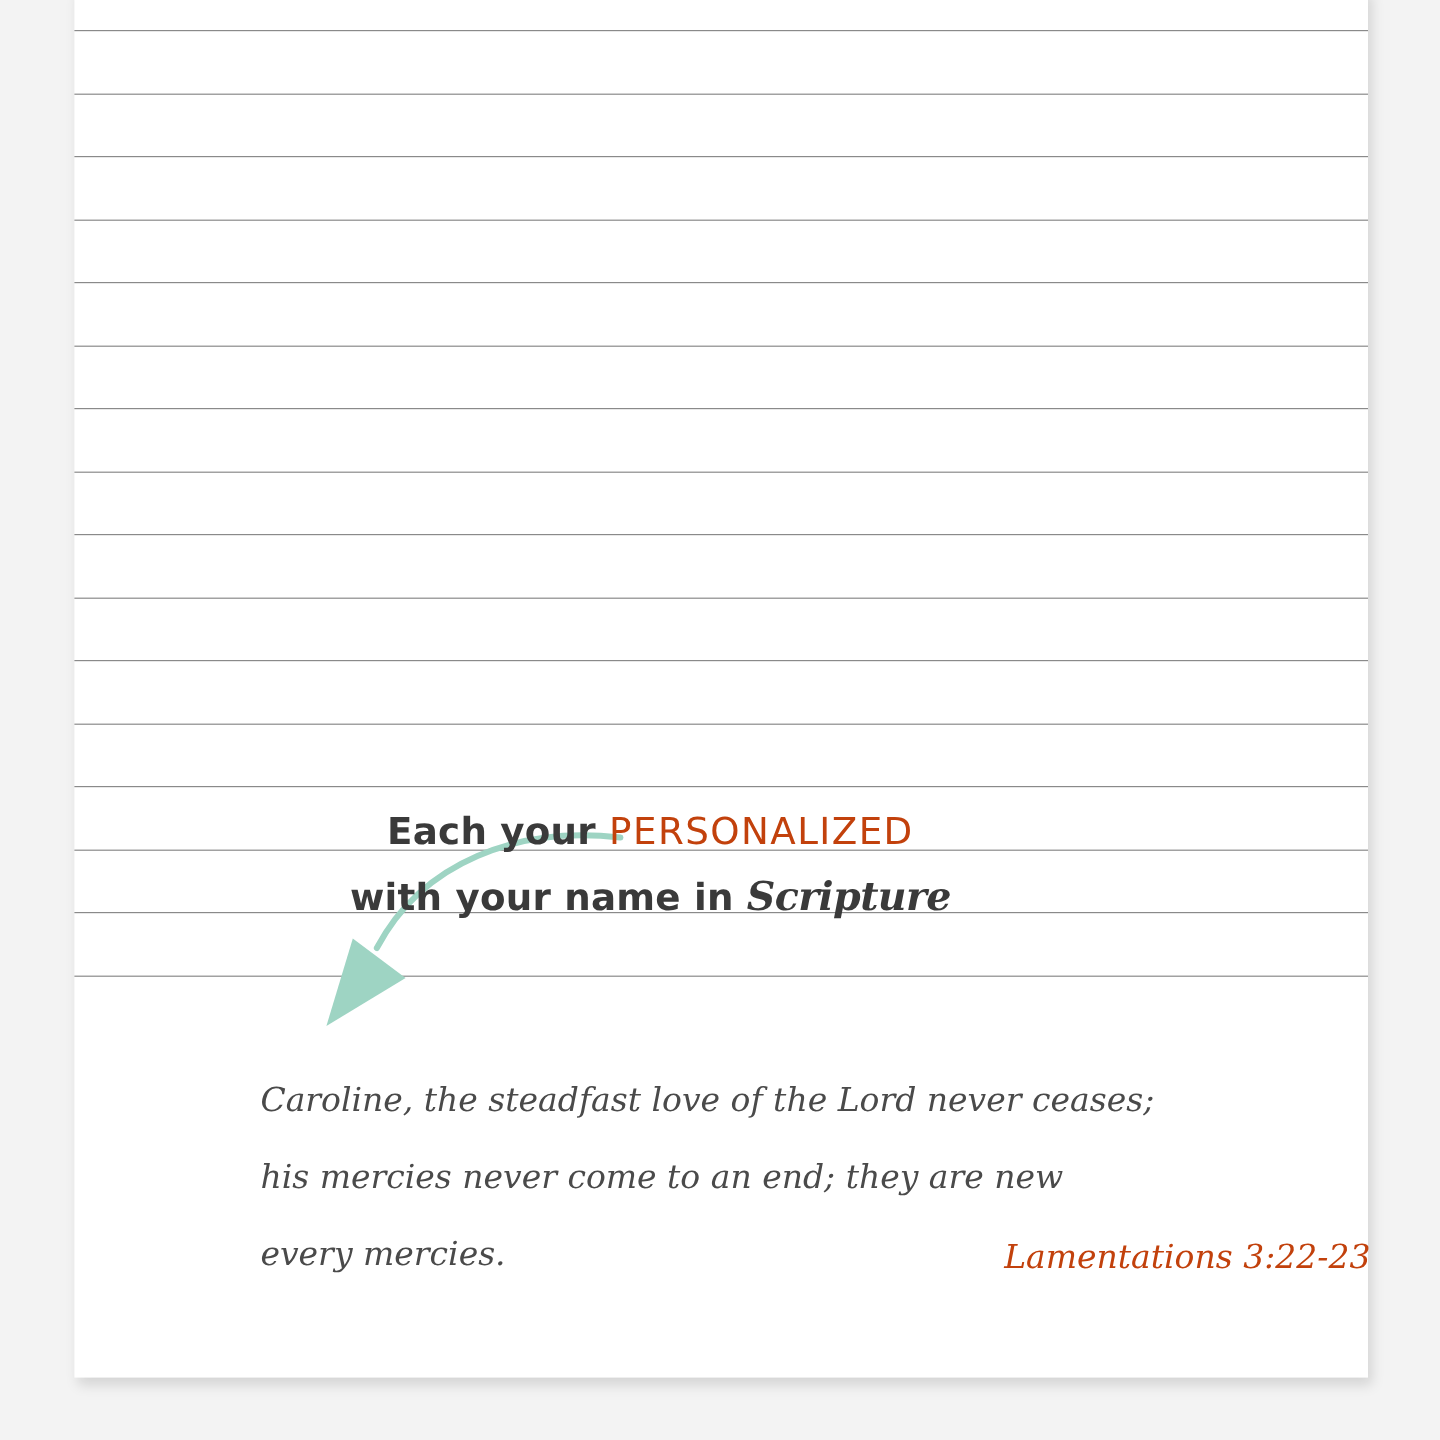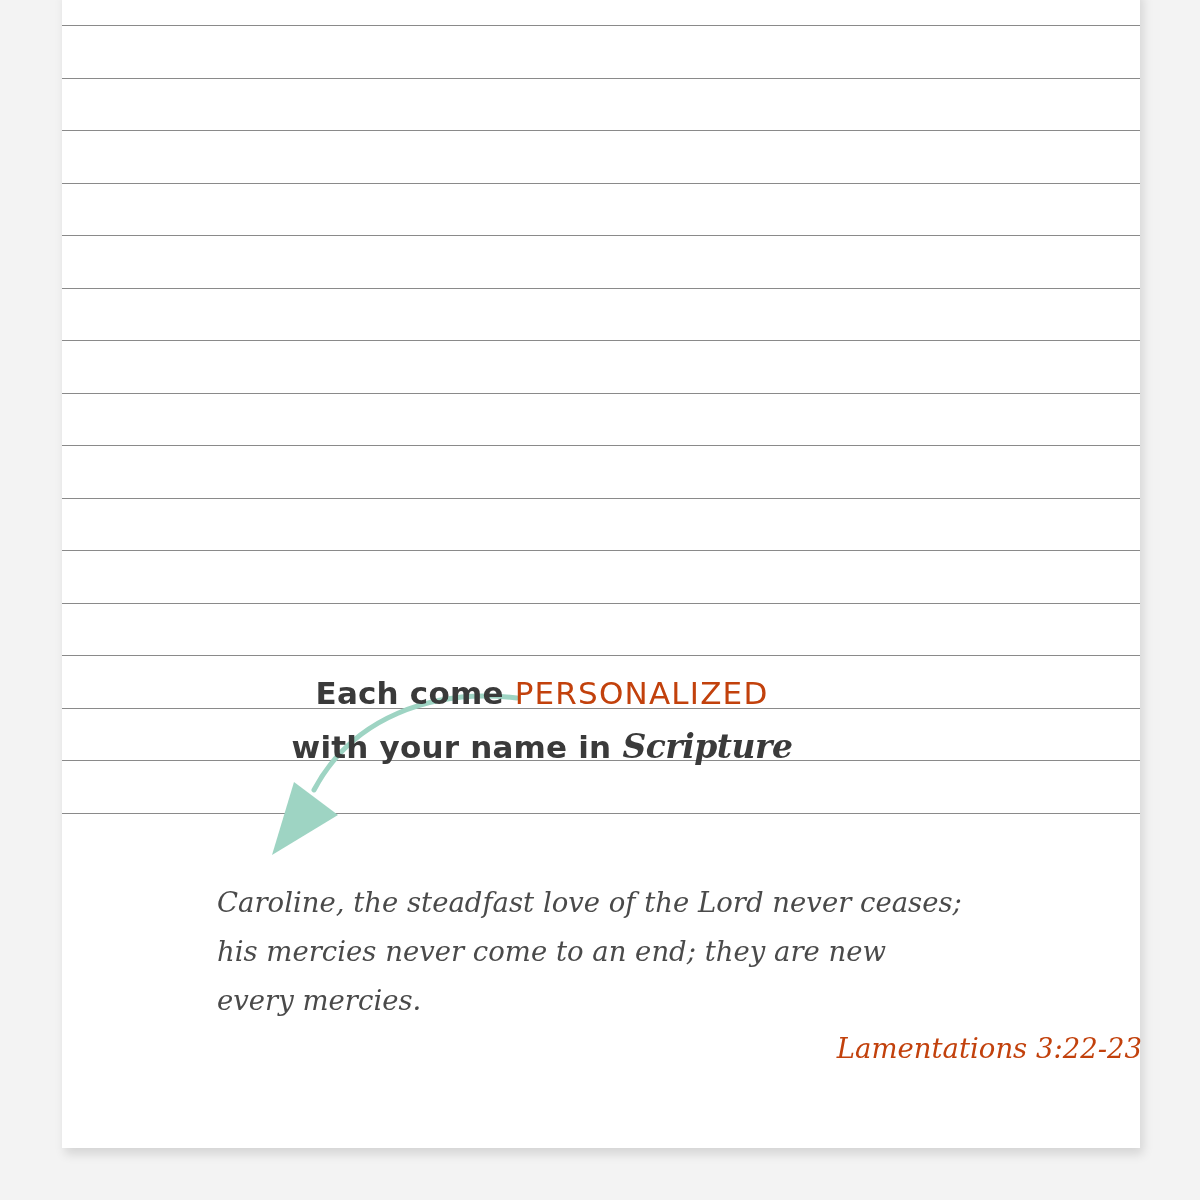--- a/index.html
+++ b/index.html
@@ -106,20 +106,21 @@
     width: 860px;
     font-family: "DejaVu Serif", serif;
     font-style: italic;
     font-size: 27.5px;
     line-height: 49px;
     color: #4a4a4a;
   }
 
   .verse-line {
     white-space: nowrap;
+    margin-top: 15px;
   }
 
   .reference {
     position: absolute;
     left: 155px;
     top: 1042px;
     width: 925px;
     text-align: right;
     font-family: "DejaVu Serif", serif;
     font-style: italic;
@@ -154,21 +155,21 @@
       </div>
 
     <div class="arrow">
       <svg width="280" height="210" viewBox="0 0 280 210" xmlns="http://www.w3.org/2000/svg">
         <path d="M275,28 C190,18 110,48 72,120" fill="none" stroke="#9ed4c3" stroke-width="5" stroke-linecap="round"></path>
         <path d="M30,185 L52,112 L96,145 Z" fill="#9ed4c3"></path>
       </svg>
     </div>
 
     <div class="headline">
-      <div class="line1"><span>Each come </span><span class="accent">PERSONALIZED</span></div>
+      <div class="line1"><span>Each your </span><span class="accent">PERSONALIZED</span></div>
       <div class="line2"><span>with your name in </span><span class="script">Scripture</span></div>
     </div>
 
     <div class="verse">
       <div class="verse-line">Caroline, the steadfast love of the Lord never ceases;</div>
       <div class="verse-line">his mercies never come to an end; they are new</div>
       <div class="verse-line">every mercies.</div>
     </div>
 
     <div class="reference">Lamentations 3:22-23</div>

